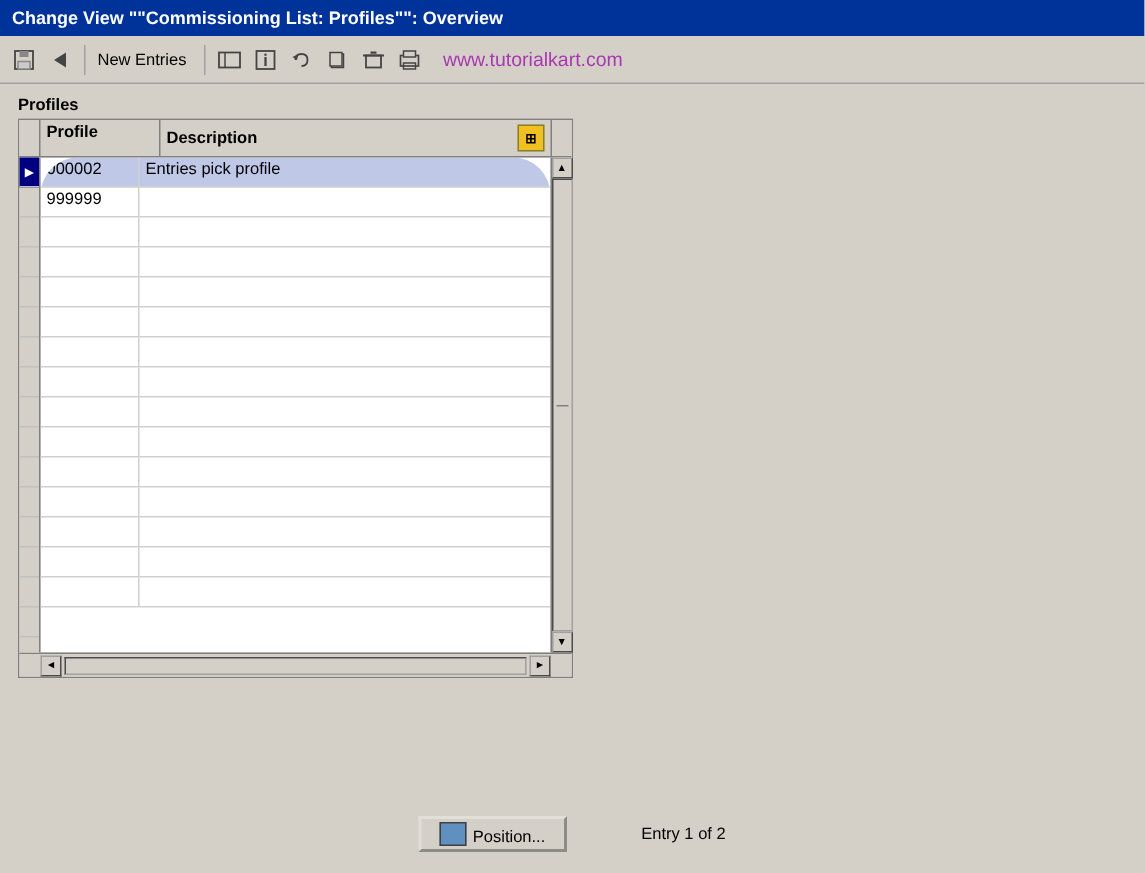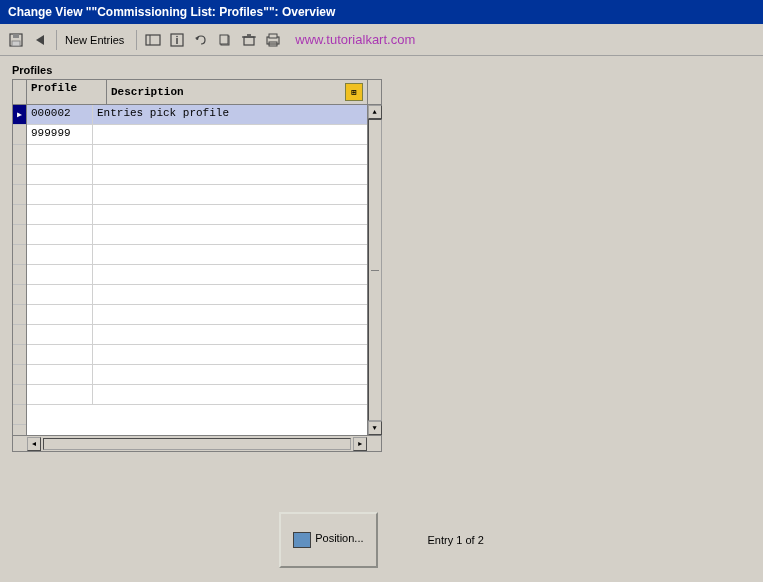--- a/index.html
+++ b/index.html
@@ -77,21 +77,20 @@
       font-weight: bold;
       margin-bottom: 3px;
     }
 
     
     .table-container {
       border: 1px solid #808080;
       background: #fff;
       width: 370px;
       position: relative;
-      font-family: Liberation Mono, monospace;
     }
 
     
     .table-header {
       display: flex;
       background: #d4d0c8;
       border-bottom: 1px solid #808080;
     }
     .col-profile-header {
       width: 80px;
@@ -148,20 +147,21 @@
       content: '▶';
       color: #fff;
       font-size: 8px;
     }
 
     .table-rows {
       flex: 1;
       display: flex;
       flex-direction: column;
       overflow: hidden;
+      border-radius: 25px;
     }
     .table-row {
       display: flex;
       border-bottom: 1px solid #d0d0d0;
       height: 20px;
       min-height: 20px;
     }
     .table-row.selected {
       background: #c0c8e8;
     }
@@ -238,25 +238,25 @@
     }
     .scroll-track-h {
       flex: 1;
       height: 12px;
       background: #d4d0c8;
       border: 1px inset #a0a0a0;
       margin: 0 2px;
     }
     .position-btn {
       display: flex;
-      align-items: flex-start;
+      align-items: flex-end;
       gap: 4px;
       background: #d4d0c8;
       border: 2px outset #e0e0d8;
-      padding: 18px 12px;
+      padding: 2px 12px;
       cursor: pointer;
       font-size: 11px;
     }
     .position-btn-icon {
       width: 18px;
       height: 16px;
       background: #6090c0;
       border: 1px solid #404040;
       display: inline-block;
     }

